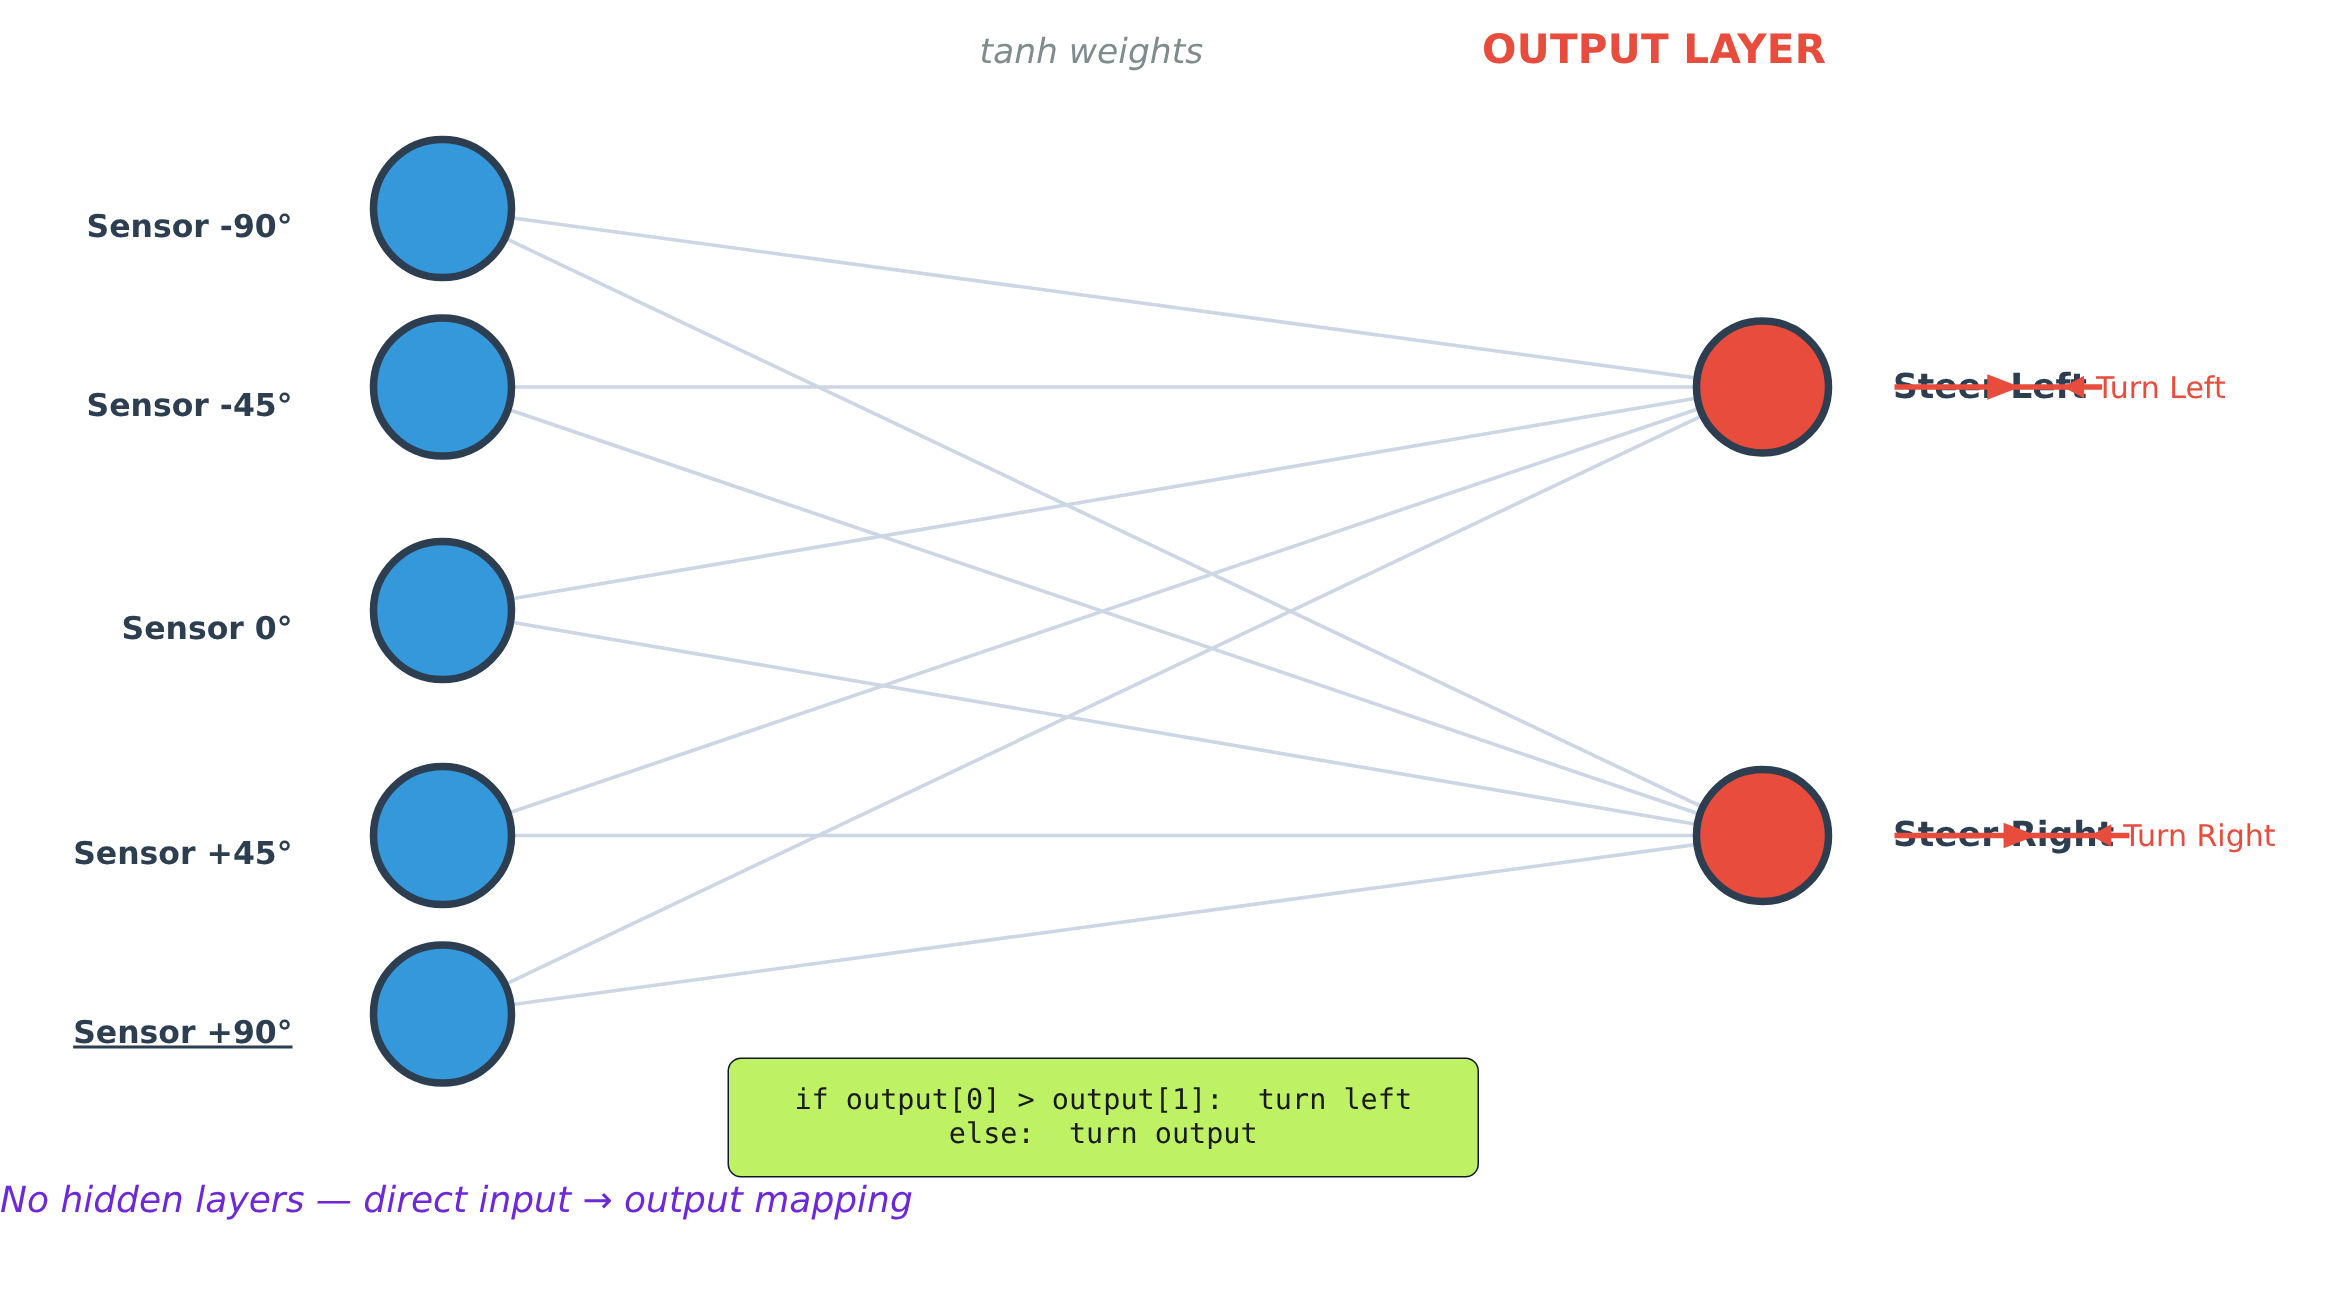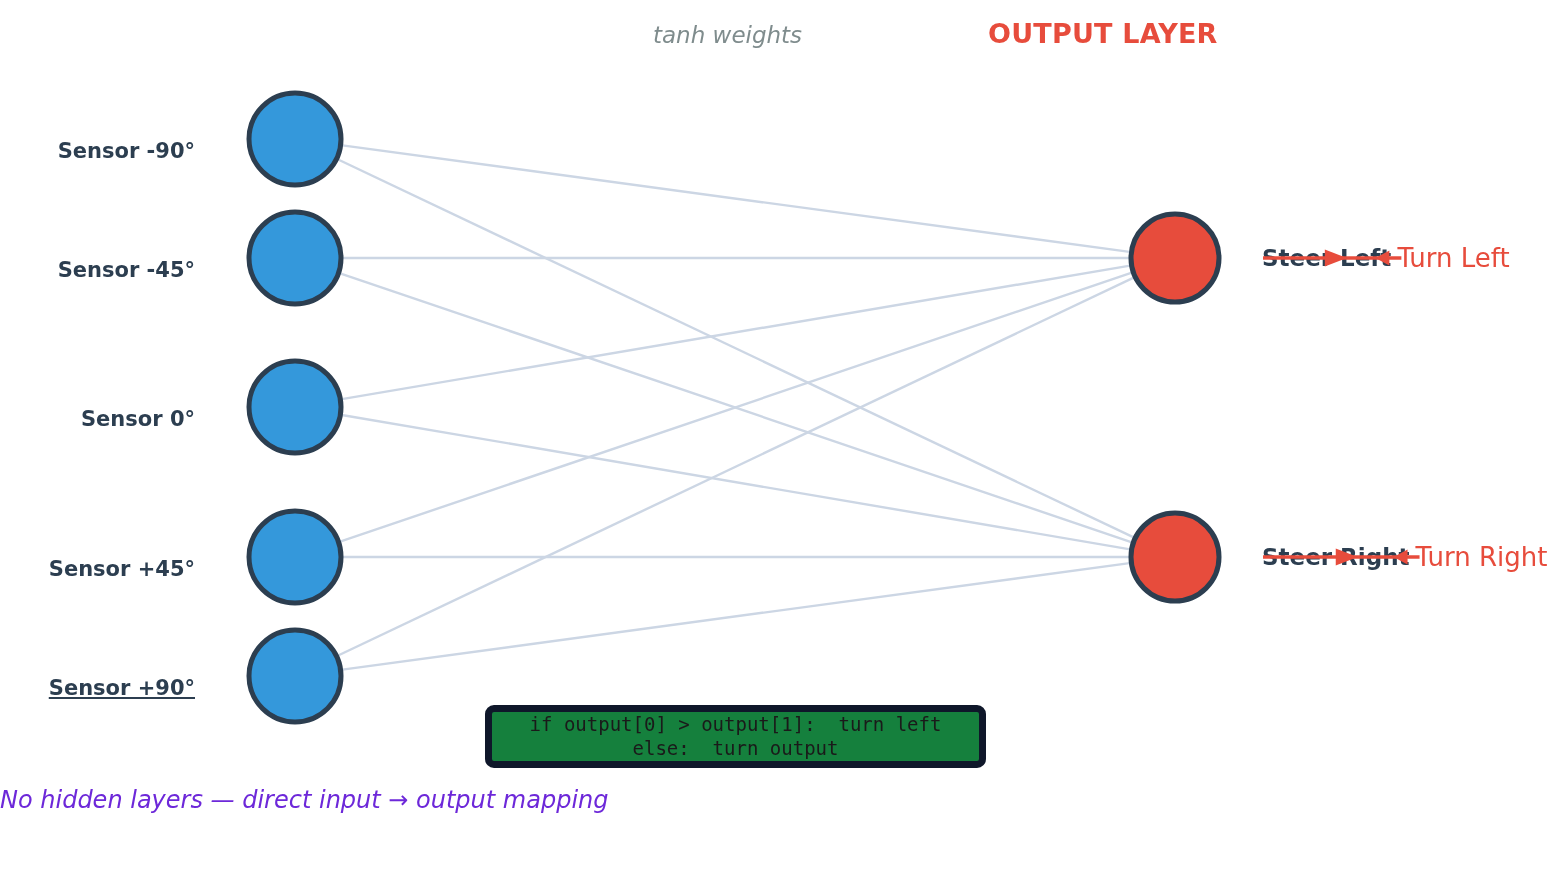--- a/index.html
+++ b/index.html
@@ -70,44 +70,44 @@
     display: flex;
     align-items: center;
   }
   .out-old {
     font-size: 23px;
     font-weight: bold;
     color: #2c3e50;
     white-space: nowrap;
   }
   .out-new {
-    font-size: 26px;
+    font-size: 20px;
     color: #e74c3c;
     white-space: nowrap;
     margin-left: 6px;
   }
   
   .anno-arrow {
     position: absolute;
     left: 1262px;
     height: 22px;
     transform: translateY(-50%);
     pointer-events: none;
   }
 
   
   #code-box {
     position: absolute;
     left: 485px;
     top: 705px;
     width: 501px;
-    height: 63px;
+    height: 80px;
     box-sizing: border-box;
-    background: #15803d;
-    border: 7px solid #0f172a;
+    background: #bef264;
+    border: 1px solid #0f172a;
     border-radius: 9px;
     display: flex;
     flex-direction: column;
     align-items: center;
     justify-content: center;
     font-family: "DejaVu Sans Mono", "Liberation Mono", monospace;
     font-size: 19px;
     color: #1a1a1a;
     line-height: 1.22;
   }

